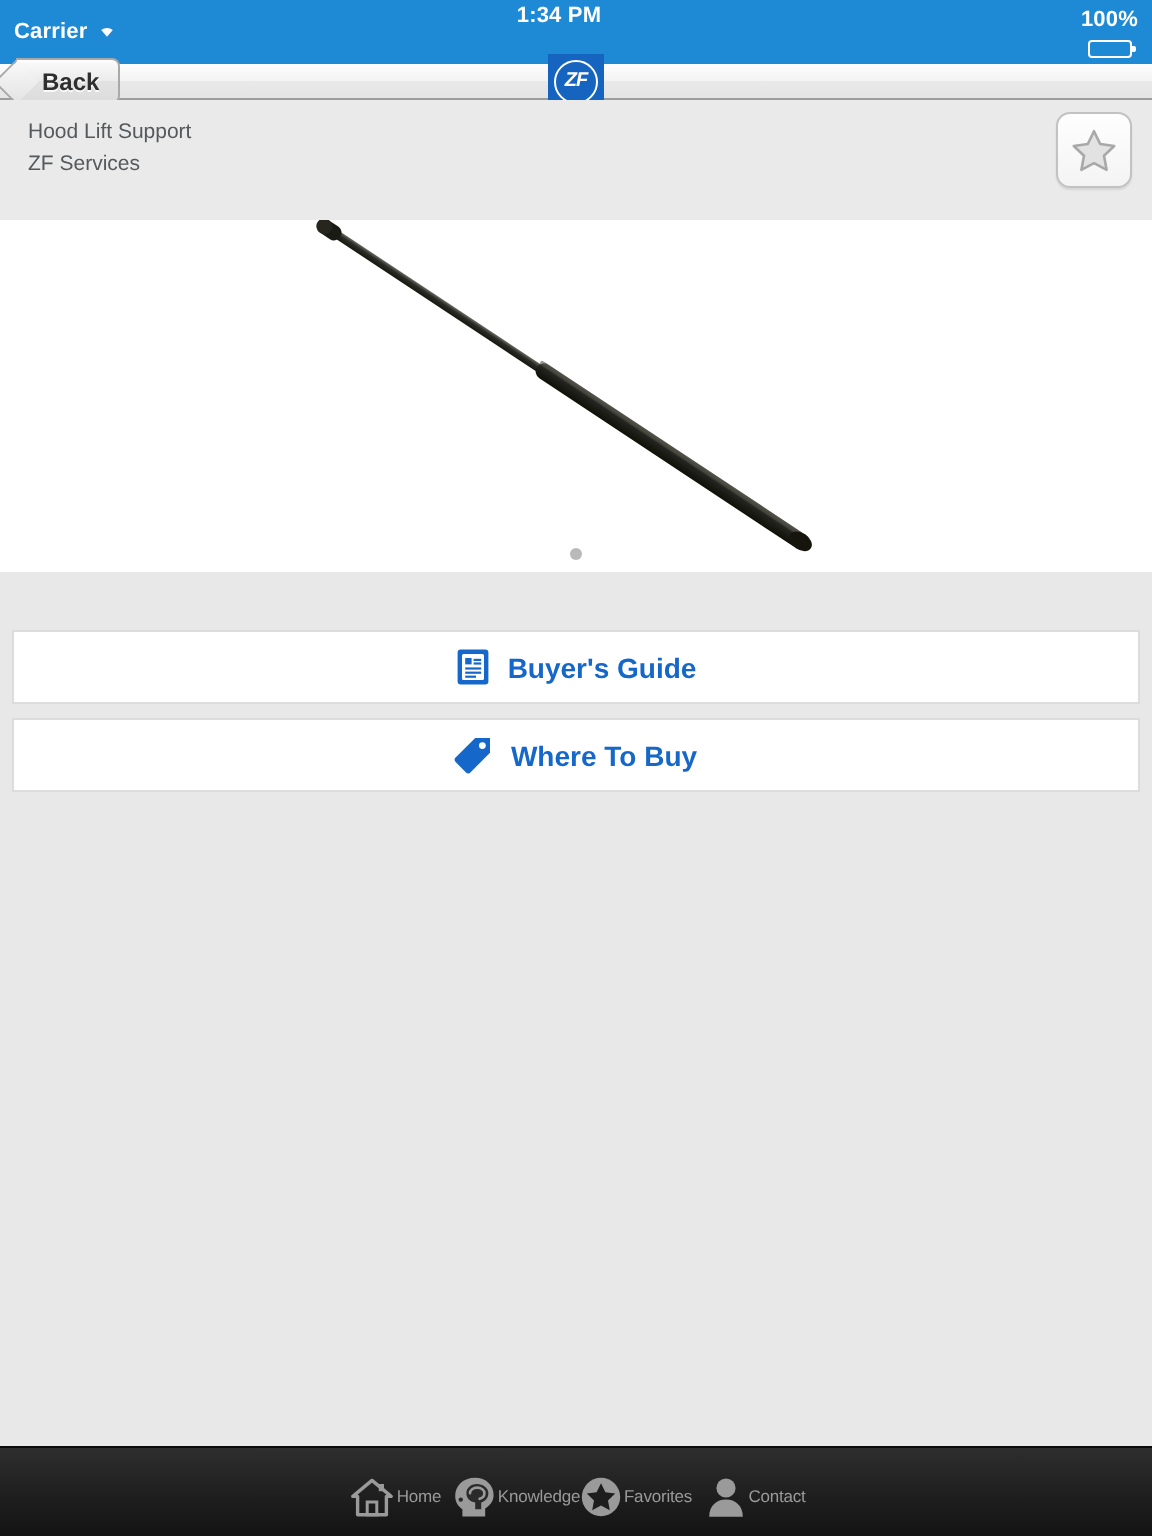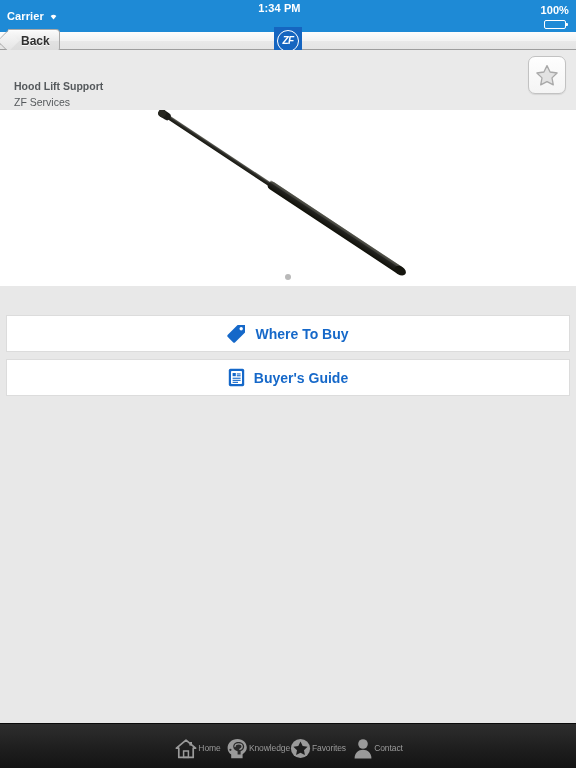--- a/index.html
+++ b/index.html
@@ -114,21 +114,21 @@
     height: 60px;
   }
   .part-title {
     font-size: 14.5px; font-weight: bold;
     color: #1a1a1a;
     line-height: 18px;
   }
   .part-title .label { color: #1678d4; }
   .part-sub {
     font-size: 10.5px; color: #55595c;
-    margin-top: 20px; line-height: 14px; font-weight: bold;
+    margin-top: 0; line-height: 14px;
   }
   .part-sub2 {
     font-size: 10.5px; color: #55595c;
     margin-top: 2px; line-height: 14px;
   }
   .fav-btn {
     position: absolute; right: 10px; top: 6px;
     width: 38px; height: 38px;
     background: linear-gradient(to bottom, #fefefe, #f4f4f4);
     border: 1px solid #c2c2c2;
@@ -269,44 +269,44 @@
       <span class="dot"></span>
     </div>
   </div>
 
   <div class="spacer-gray"></div>
 
   <div class="action-list">
 
     <div class="action-btn">
       <span class="ico">
-        <svg width="19" height="19" viewBox="0 0 19 19">
-          <path d="M10.6 1.0 L18.0 1.0 L18.0 8.4 L8.2 18.2 A1.6 1.6 0 0 1 6.0 18.2 L0.8 13.0 A1.6 1.6 0 0 1 0.8 10.8 Z" fill="#1568c9"></path>
-          <circle cx="14.2" cy="4.8" r="1.7" fill="#ffffff"></circle>
-        </svg>
-      </span>
-      <span>Where To Buy</span>
-    </div>
-
-    <div class="action-btn">
-      <span class="ico">
         <svg width="17" height="19" viewBox="0 0 17 19">
           <rect x="0.8" y="0.8" width="15.4" height="17.4" rx="1.6" fill="#1568c9"></rect>
           <rect x="3.0" y="3.0" width="11" height="13" rx="0.8" fill="#ffffff"></rect>
           <rect x="4.6" y="5.0" width="3.2" height="3.2" fill="#1568c9"></rect>
           <rect x="8.8" y="5.4" width="3.8" height="1.1" fill="#1568c9"></rect>
           <rect x="8.8" y="7.2" width="3.8" height="1.1" fill="#1568c9"></rect>
           <rect x="4.6" y="9.7" width="8" height="1.1" fill="#1568c9"></rect>
           <rect x="4.6" y="11.8" width="8" height="1.1" fill="#1568c9"></rect>
           <rect x="4.6" y="13.8" width="5.4" height="1.1" fill="#1568c9"></rect>
         </svg>
       </span>
       <span>Buyer's Guide</span>
     </div>
 
+    <div class="action-btn">
+      <span class="ico">
+        <svg width="19" height="19" viewBox="0 0 19 19">
+          <path d="M10.6 1.0 L18.0 1.0 L18.0 8.4 L8.2 18.2 A1.6 1.6 0 0 1 6.0 18.2 L0.8 13.0 A1.6 1.6 0 0 1 0.8 10.8 Z" fill="#1568c9"></path>
+          <circle cx="14.2" cy="4.8" r="1.7" fill="#ffffff"></circle>
+        </svg>
+      </span>
+      <span>Where To Buy</span>
+    </div>
+
   </div>
 
   <div class="filler"></div>
 
   <div class="tab-bar">
 
     <div class="tab-item">
       <span class="tab-ico">
         <svg width="22" height="20" viewBox="0 0 22 20">
           <path d="M11 1.2 L20.6 9.2 L18.2 9.2 L18.2 18.4 L3.8 18.4 L3.8 9.2 L1.4 9.2 Z" fill="none" stroke="#9a9a9a" stroke-width="1.7" stroke-linejoin="round"></path>

